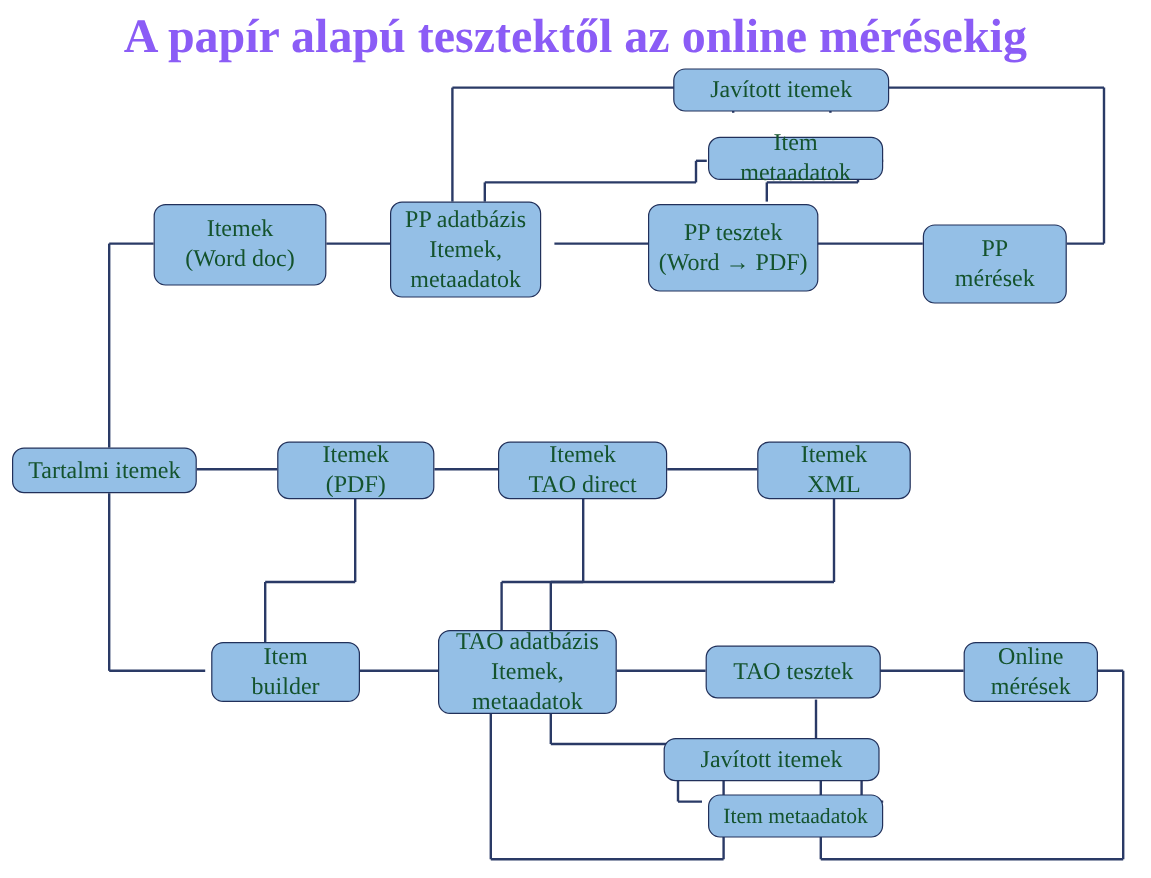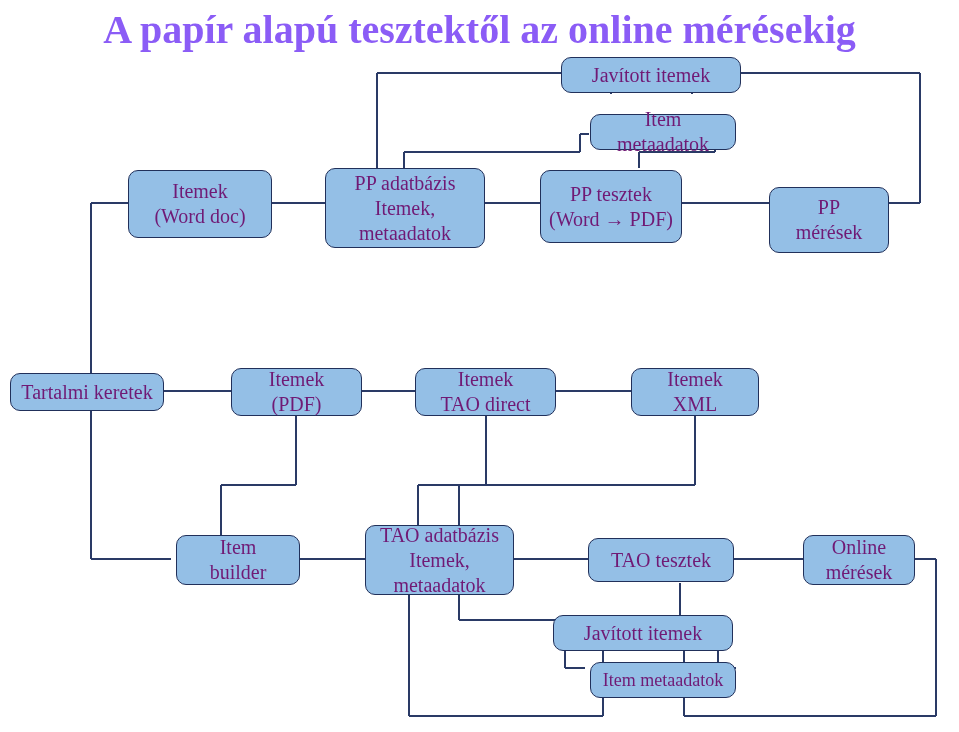--- a/index.html
+++ b/index.html
@@ -20,21 +20,21 @@
     color: #8b5cf6;
     font-size: 40px;
     font-weight: bold;
   }
   .box {
     position: absolute;
     background: #94bfe6;
     border: 1.5px solid #21305a;
     border-radius: 10px;
     text-align: center;
-    color: #701a75;
+    color: #14532d;
     font-size: 20px;
     line-height: 1.25;
     display: flex;
     align-items: center;
     justify-content: center;
     padding: 4px 6px;
   }
   .box .inner { white-space: pre-line; }
   line { stroke: #2a3a66; stroke-width: 2; }
 </style>
@@ -119,36 +119,36 @@
     <span class="inner">Javított itemek</span>
   </div>
 <div class="box" style="left:590px;top:114px;width:146px;height:36px;">
     <span class="inner">Item metaadatok</span>
   </div>
 
 <div class="box" style="left:128px;top:170px;width:144px;height:68px;">
     <span class="inner">Itemek
 (Word doc)</span>
   </div>
-<div class="box" style="left:325px;top:168px;width:160px;height:80px;">
+<div class="box" style="left:325px;top:168px;width:126px;height:80px;">
     <span class="inner">PP adatbázis
 Itemek,
 metaadatok</span>
   </div>
 <div class="box" style="left:540px;top:170px;width:142px;height:73px;">
     <span class="inner">PP tesztek
 (Word → PDF)</span>
   </div>
 <div class="box" style="left:769px;top:170px;width:120px;height:66px;margin-top:17px;">
     <span class="inner">PP
 mérések</span>
   </div>
 
 <div class="box" style="left:10px;top:373px;width:154px;height:38px;">
-    <span class="inner">Tartalmi keretek</span>
+    <span class="inner">Tartalmi itemek</span>
   </div>
 <div class="box" style="left:231px;top:368px;width:131px;height:48px;">
     <span class="inner">Itemek
 (PDF)</span>
   </div>
 <div class="box" style="left:415px;top:368px;width:141px;height:48px;">
     <span class="inner">Itemek
 TAO direct</span>
   </div>
 <div class="box" style="left:631px;top:368px;width:128px;height:48px;">

